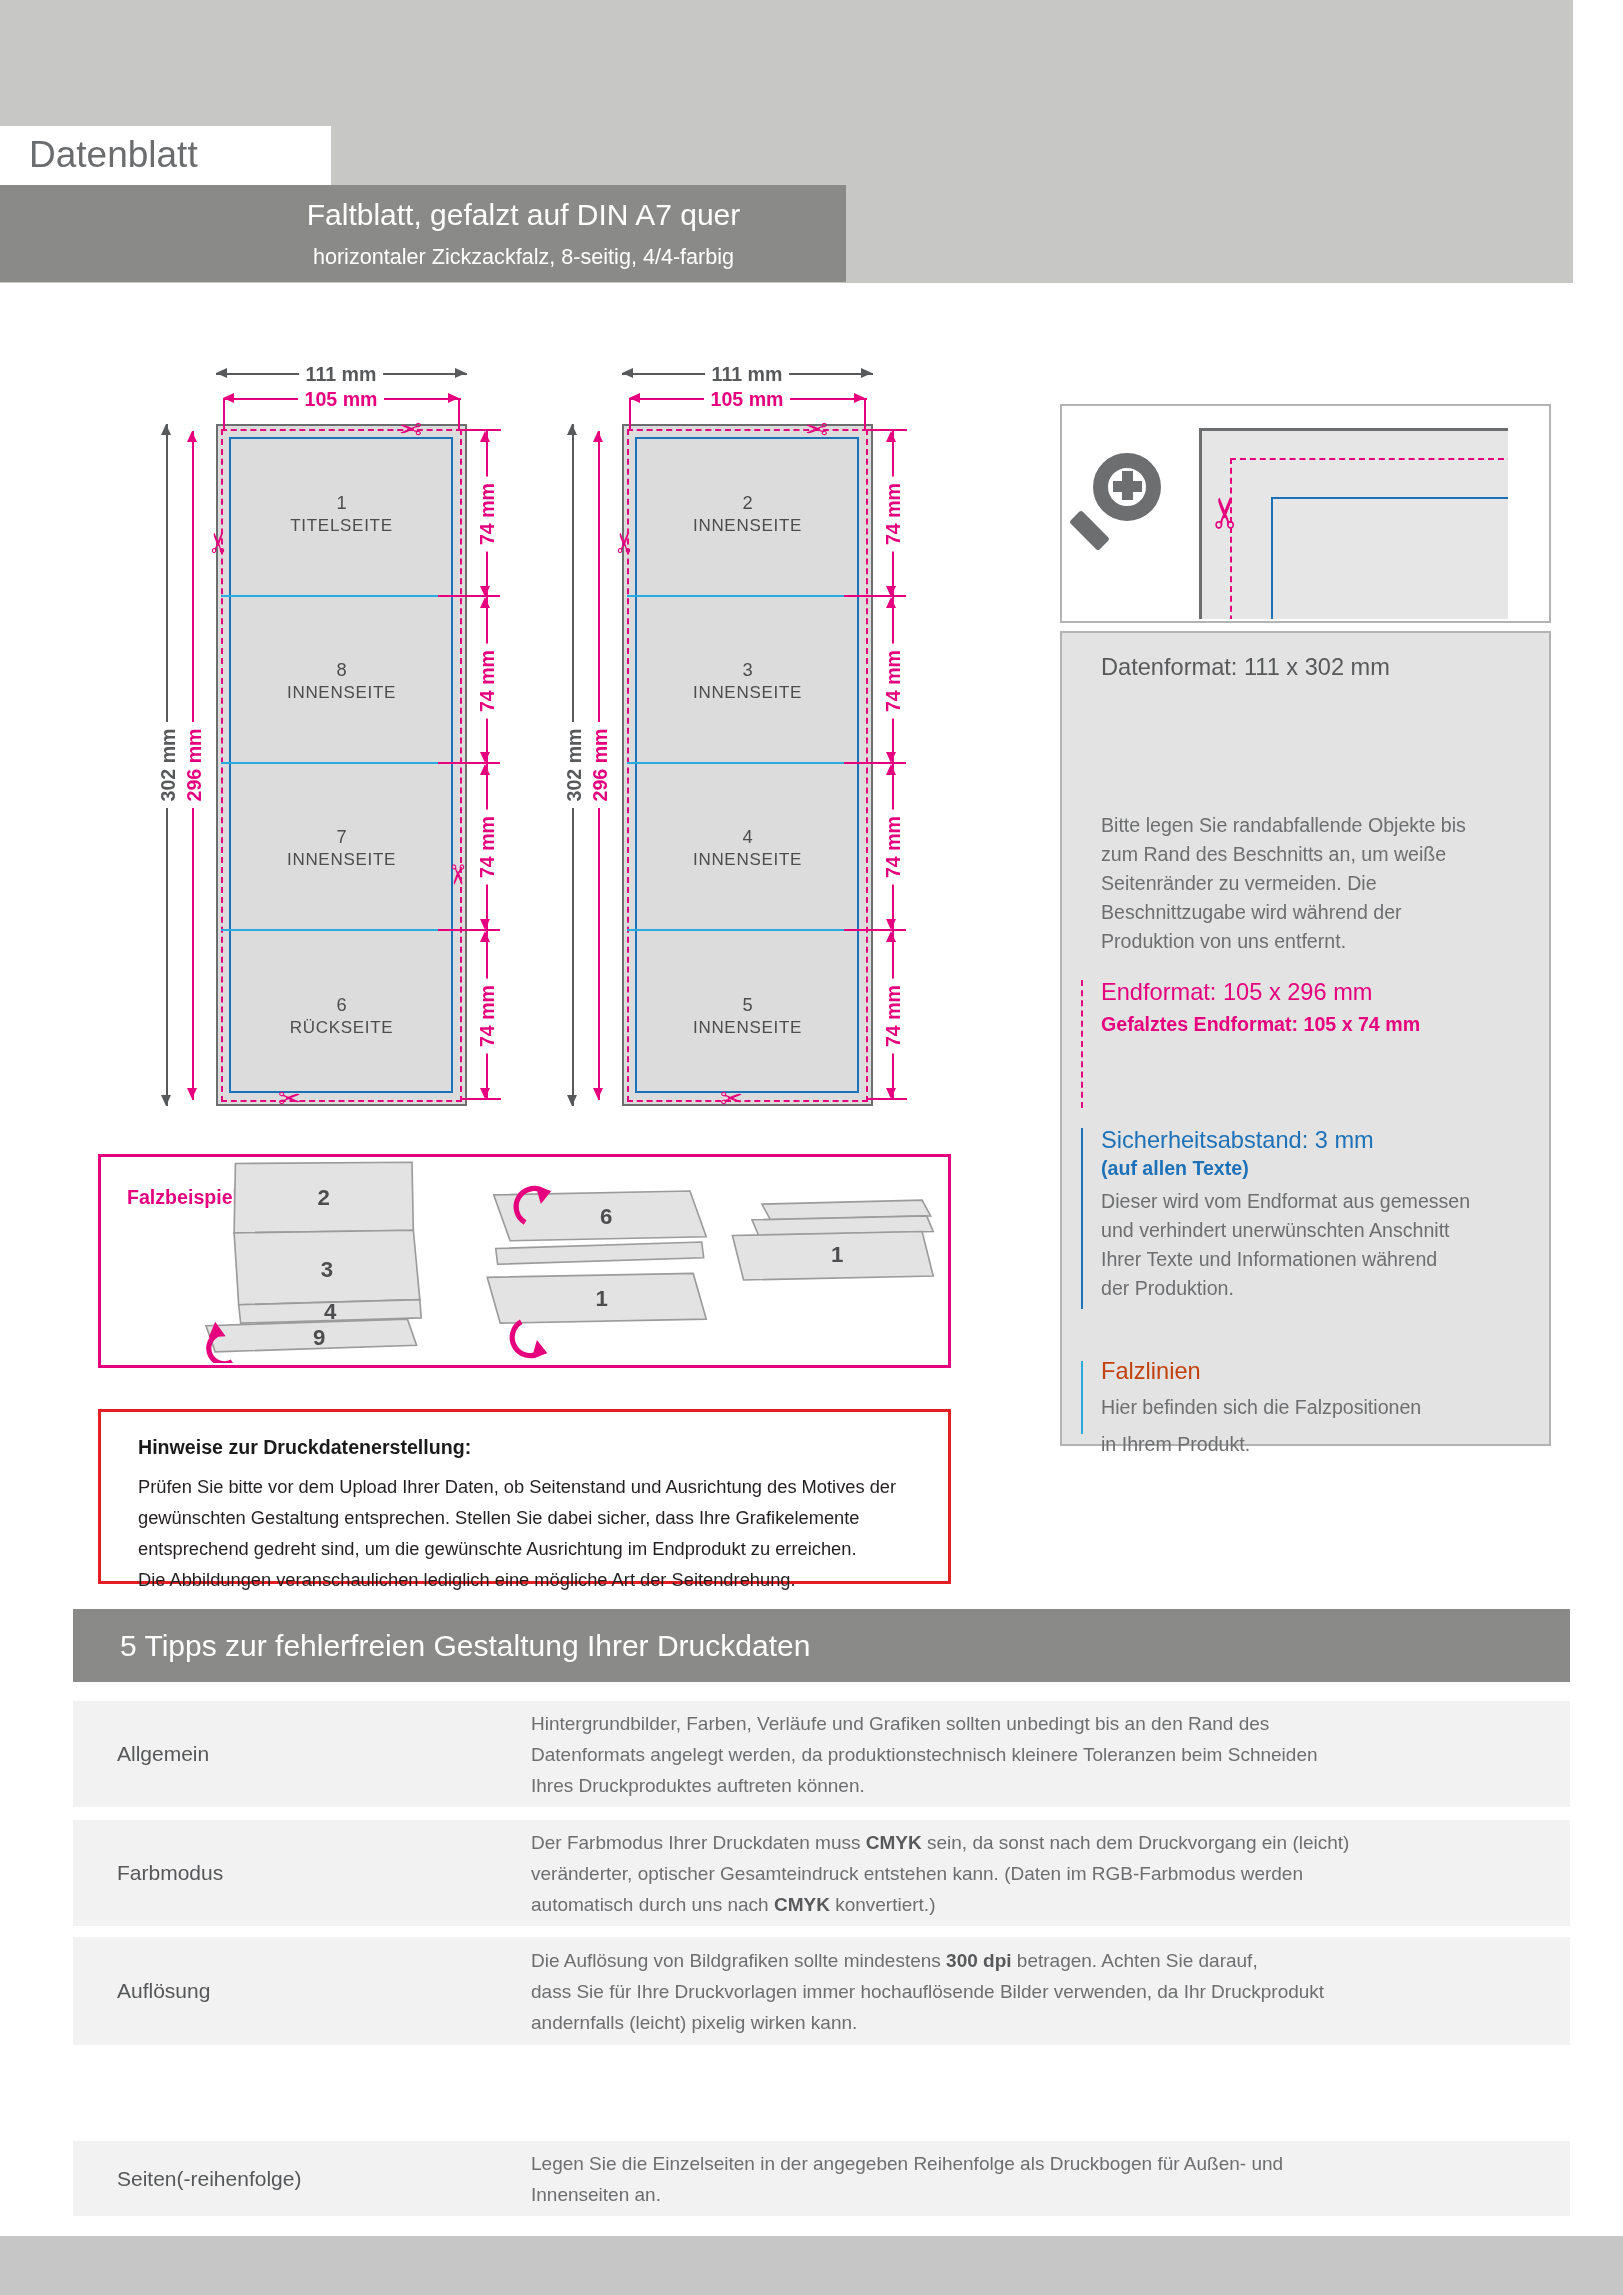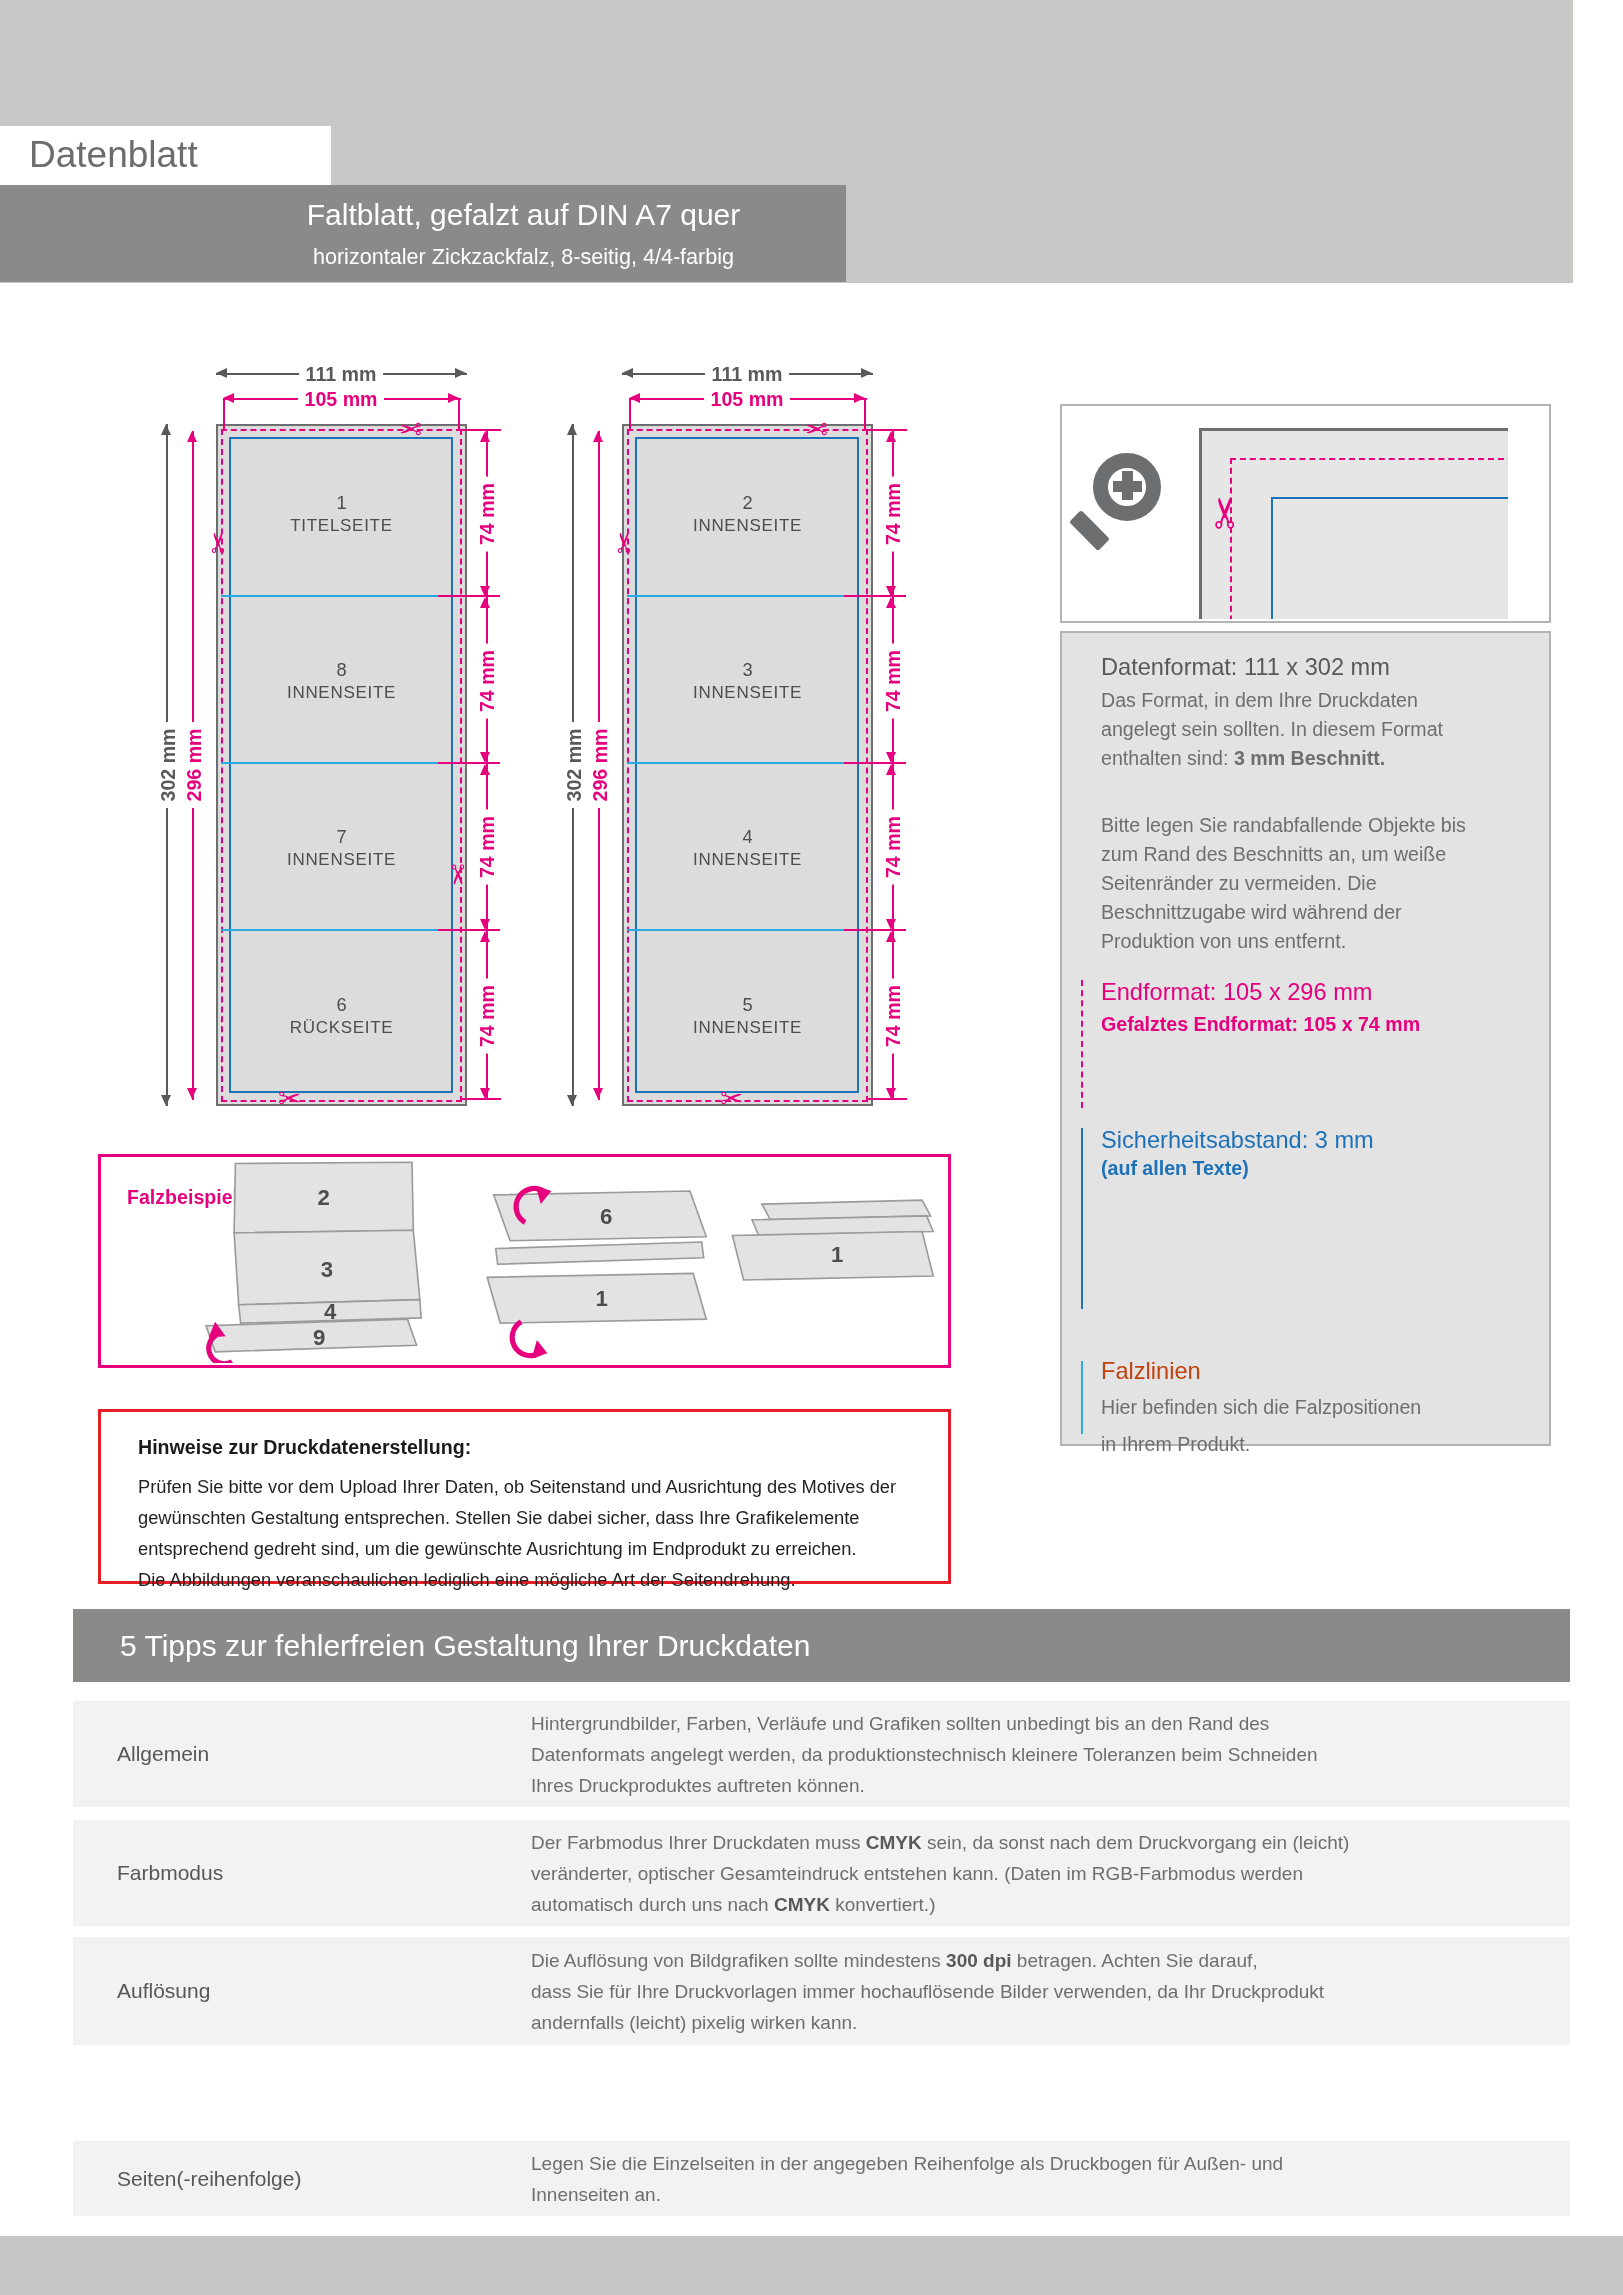--- a/index.html
+++ b/index.html
@@ -245,36 +245,37 @@
     <div class="abs" style="left:137px;top:14.4px;width:309px;height:199px;overflow:hidden">
       <div class="abs" style="left:0;top:7.9px;width:393px;height:262px;background:#e6e6e6;border-top:3.3px solid #6d6e70;border-left:3.3px solid #6d6e70"></div>
       <div class="abs" style="left:31px;top:38px;width:393px;height:262px;border-top:2.6px dashed #e6007e;border-left:2.6px dashed #e6007e"></div>
       <div class="abs" style="left:72px;top:77px;width:393px;height:262px;border-top:2.6px solid #1d71b8;border-left:2.6px solid #1d71b8"></div>
       <div class="scissors" style="left:9.2px;top:72px;font-size:42px;transform:rotate(-90deg)">✂</div>
     </div>
   </div>
 
   <div class="panel-box" style="left:1060px;top:631px;width:491px;height:815px;background:#e3e3e3"></div>
   <div class="info-h tg" style="left:1101px;top:654px">Datenformat: 111 x 302 mm</div>
-  <div class="info-body" style="left:1101px;top:686px"><span>Das Format, in dem Ihre Druckdaten
-angelegt sein sollten. In diesem Format
-enthalten sind: </span><b>3 mm Beschnitt.</b></div>
   <div class="info-body" style="left:1101px;top:811px">Bitte legen Sie randabfallende Objekte bis
 zum Rand des Beschnitts an, um weiße
 Seitenränder zu vermeiden. Die
 Beschnittzugabe wird während der
 Produktion von uns entfernt.</div>
 
   <div class="marker" style="left:1081px;top:980px;height:128px;border-left:2.6px dashed #e6007e"></div>
   <div class="info-h c-pink" style="left:1101px;top:979px">Endformat: 105 x 296 mm</div>
   <div class="info-sub c-pink" style="left:1101px;top:1013px">Gefalztes Endformat: 105 x 74 mm</div>
 
   <div class="marker" style="left:1081px;top:1128px;height:181px;border-left:2.6px solid #1d71b8"></div>
   <div class="info-h c-blue" style="left:1101px;top:1127px">Sicherheitsabstand: 3 mm</div>
   <div class="info-sub c-blue" style="left:1101px;top:1157px">(auf allen Texte)</div>
+  <div class="info-body" style="left:1101px;top:1187px">Dieser wird vom Endformat aus gemessen
+und verhindert unerwünschten Anschnitt
+Ihrer Texte und Informationen während
+der Produktion.</div>
 
   <div class="marker" style="left:1081px;top:1361px;height:73px;border-left:2.6px solid #29abe2"></div>
   <div class="info-h c-cyan" style="left:1101px;top:1358px">Falzlinien</div>
   <div class="info-body" style="left:1101px;top:1389px;line-height:37px">Hier befinden sich die Falzpositionen
 in Ihrem Produkt.</div>
 
   <div class="falz-box">
     <div class="falz-label">Falzbeispiel</div>
     <svg width="845" height="206" viewBox="0 0 1291 315" style="position:absolute;left:0;top:0">
 

